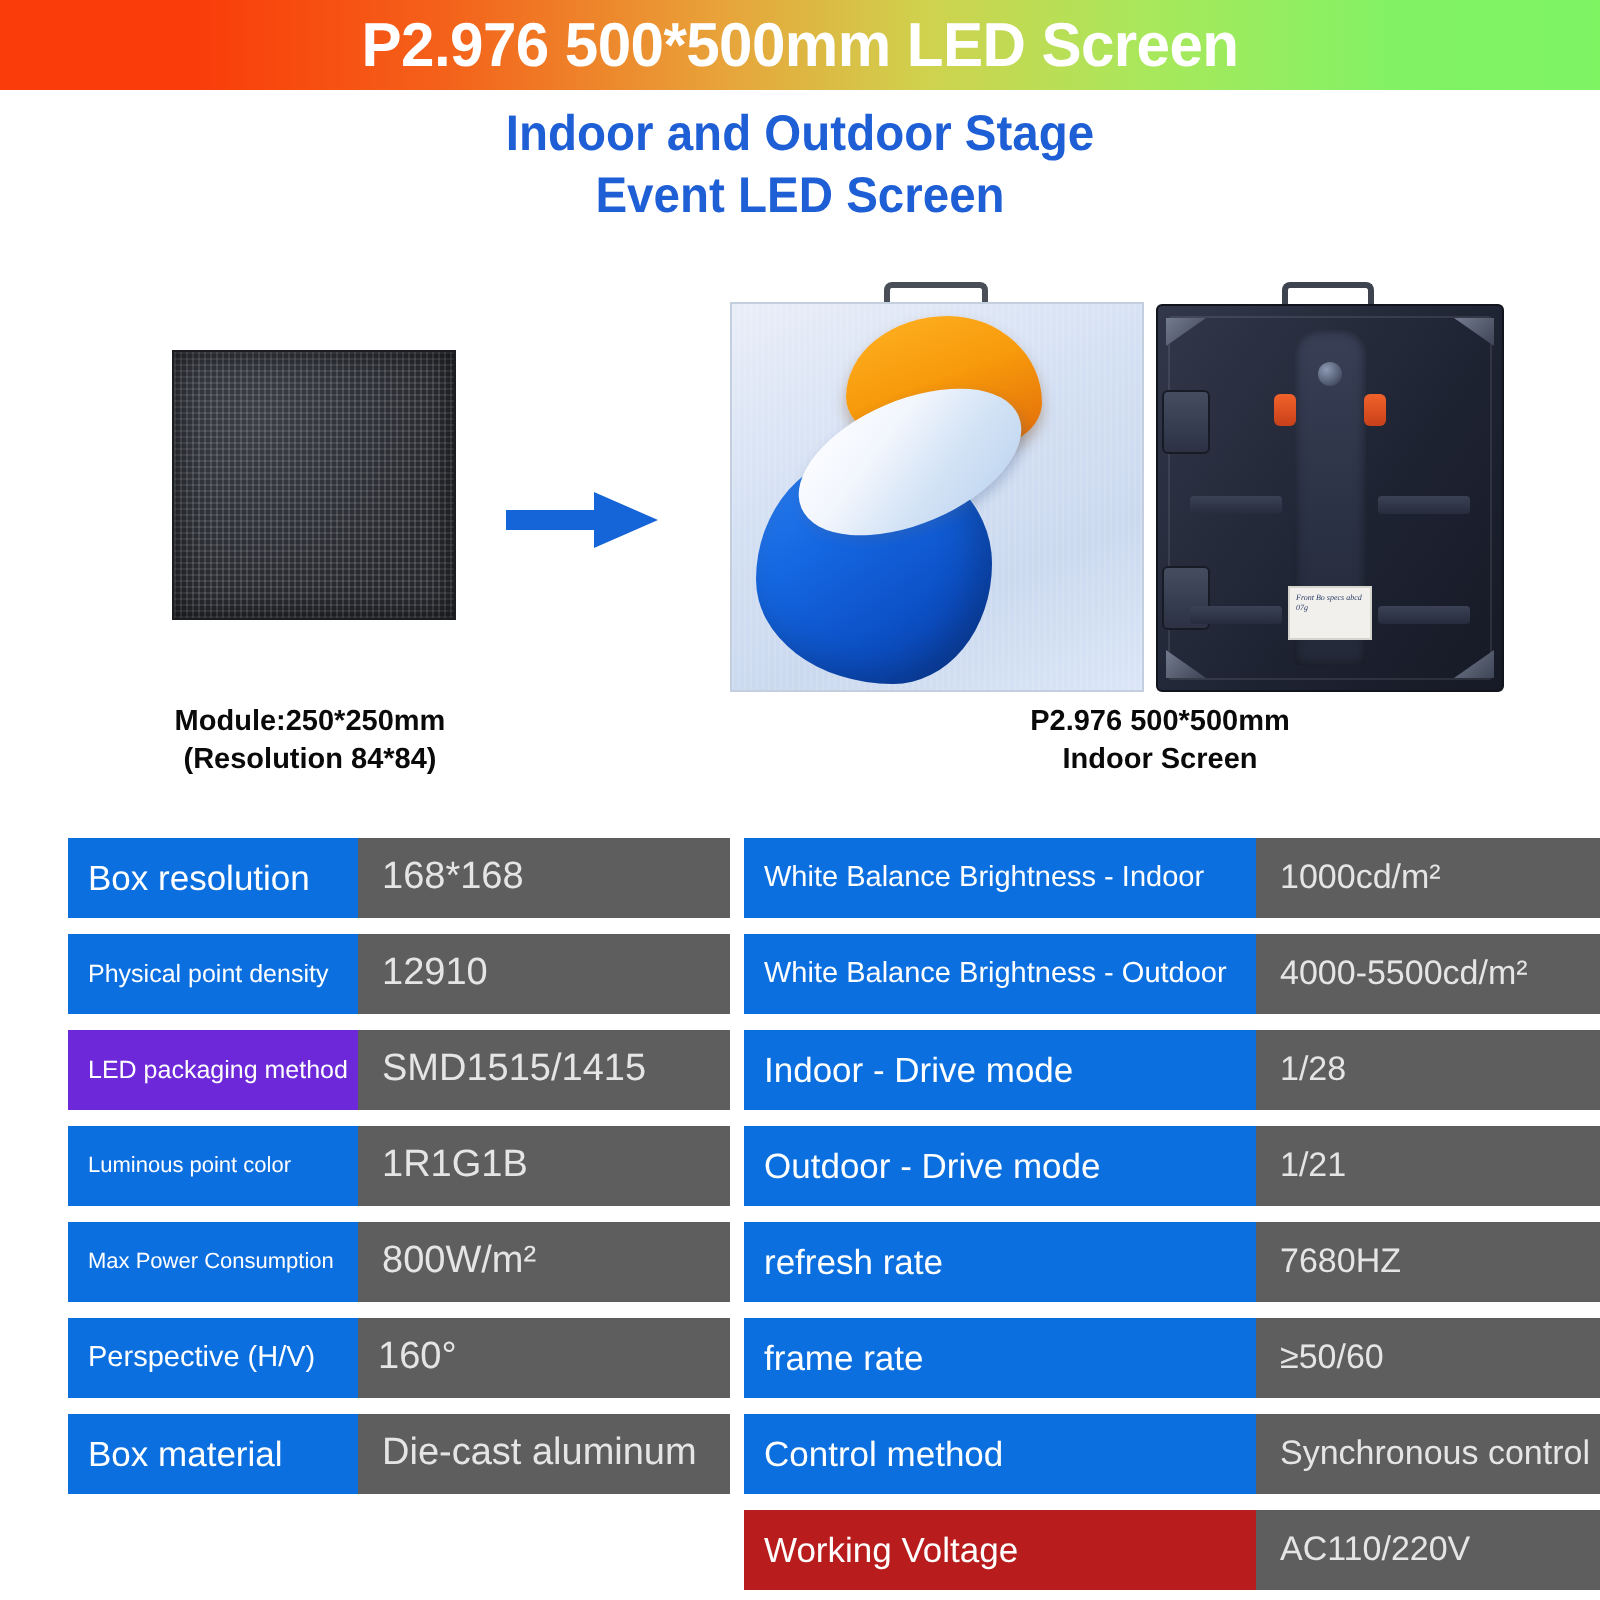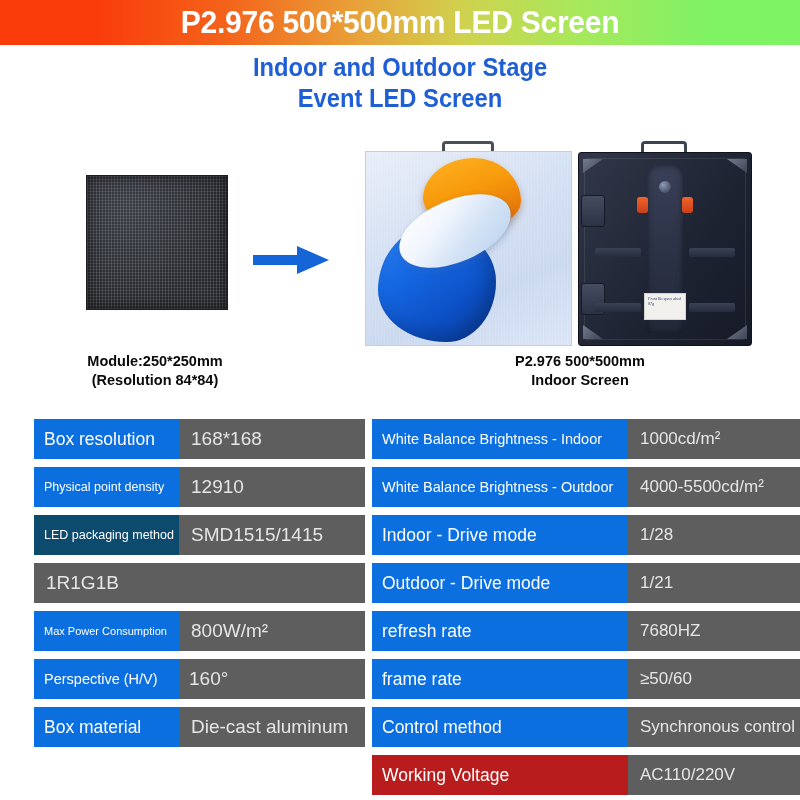--- a/index.html
+++ b/index.html
@@ -345,24 +345,25 @@
   <div class="spec-col col-left" id="col-left">
       <div class="spec-row">
         <div class="spec-label fs-lg" style="background: rgb(11, 111, 224);">Box resolution</div>
         <div class="spec-value val-lg" style="background: rgb(94, 94, 94);">168*168</div>
       </div>
       <div class="spec-row">
         <div class="spec-label fs-sm" style="background: rgb(11, 111, 224);">Physical point density</div>
         <div class="spec-value val-lg" style="background: rgb(94, 94, 94);">12910</div>
       </div>
       <div class="spec-row">
-        <div class="spec-label fs-sm" style="background: #0c4a6e;">LED packaging method</div>
+        <div class="spec-label fs-sm" style="background: #6d28d9;">LED packaging method</div>
         <div class="spec-value val-lg" style="background: rgb(94, 94, 94);">SMD1515/1415</div>
       </div>
       <div class="spec-row">
+        <div class="spec-label fs-xs" style="background: rgb(11, 111, 224);">Luminous point color</div>
         <div class="spec-value val-lg" style="background: rgb(94, 94, 94);">1R1G1B</div>
       </div>
       <div class="spec-row">
         <div class="spec-label fs-xs" style="background: rgb(11, 111, 224);">Max Power Consumption</div>
         <div class="spec-value val-lg" style="background: rgb(94, 94, 94);">800W/m²</div>
       </div>
       <div class="spec-row">
         <div class="spec-label fs-md" style="background: rgb(11, 111, 224);">Perspective (H/V)</div>
         <div class="spec-value val-lg" style="background: rgb(94, 94, 94); padding-left: 10px;">160°</div>
       </div>

